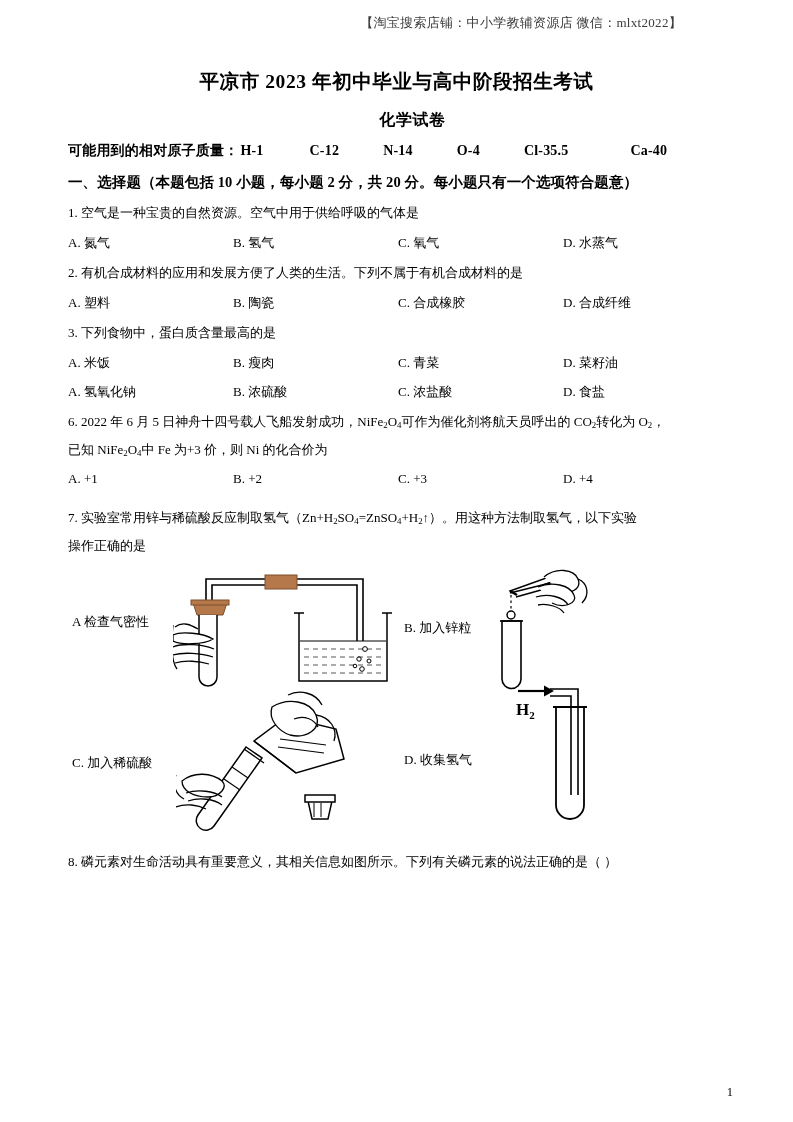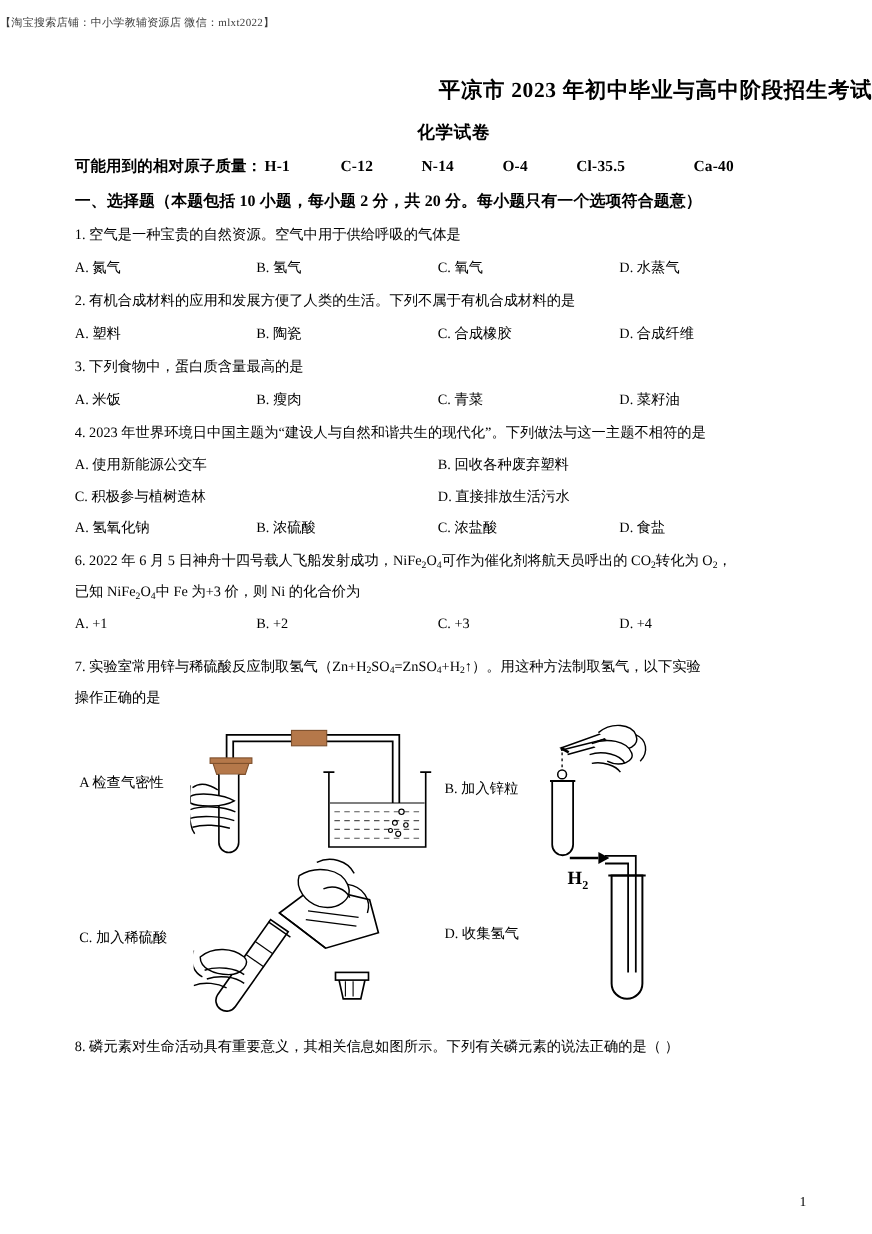--- a/index.html
+++ b/index.html
@@ -15,33 +15,33 @@
   }
 
   .page { position: relative; width: 793px; height: 1122px; }
 
   
   .shop-header {
     position: absolute;
     top: 14px;
     left: 0;
     width: 682px;
-    text-align: left;
-    font-size: 10px;
+    text-align: right;
+    font-size: 13px;
     color: #3a3a3a;
     letter-spacing: 0.3px;
     font-family: "Liberation Serif", "DejaVu Serif", serif;
   }
 
   
   .title-main {
     position: absolute;
     top: 68px;
     left: 0; width: 793px;
-    text-align: right;
+    text-align: center;
     font-size: 19.5px;
     font-weight: bold;
     letter-spacing: 0.6px;
   }
   .title-sub {
     position: absolute;
     top: 110px;
     left: 16px; width: 793px;
     text-align: center;
     font-size: 16px;
@@ -168,29 +168,20 @@
     <div class="q">
       <div class="q-stem">3. 下列食物中，蛋白质含量最高的是</div>
       <div class="opts-4">
         <div>A. 米饭</div>
         <div>B. 瘦肉</div>
         <div>C. 青菜</div>
         <div>D. 菜籽油</div>
       </div>
     </div>
 
-    <div class="q">
-      <div class="q-stem">4. 2023 年世界环境日中国主题为“建设人与自然和谐共生的现代化”。下列做法与这一主题不相符的是</div>
-      <div class="opts-2col">
-        <div>A. 使用新能源公交车</div>
-        <div>B. 回收各种废弃塑料</div>
-        <div>C. 积极参与植树造林</div>
-        <div>D. 直接排放生活污水</div>
-      </div>
-    </div>
 
     <div class="q">
       <div class="opts-4">
         <div>A. 氢氧化钠</div>
         <div>B. 浓硫酸</div>
         <div>C. 浓盐酸</div>
         <div>D. 食盐</div>
       </div>
     </div>
 

